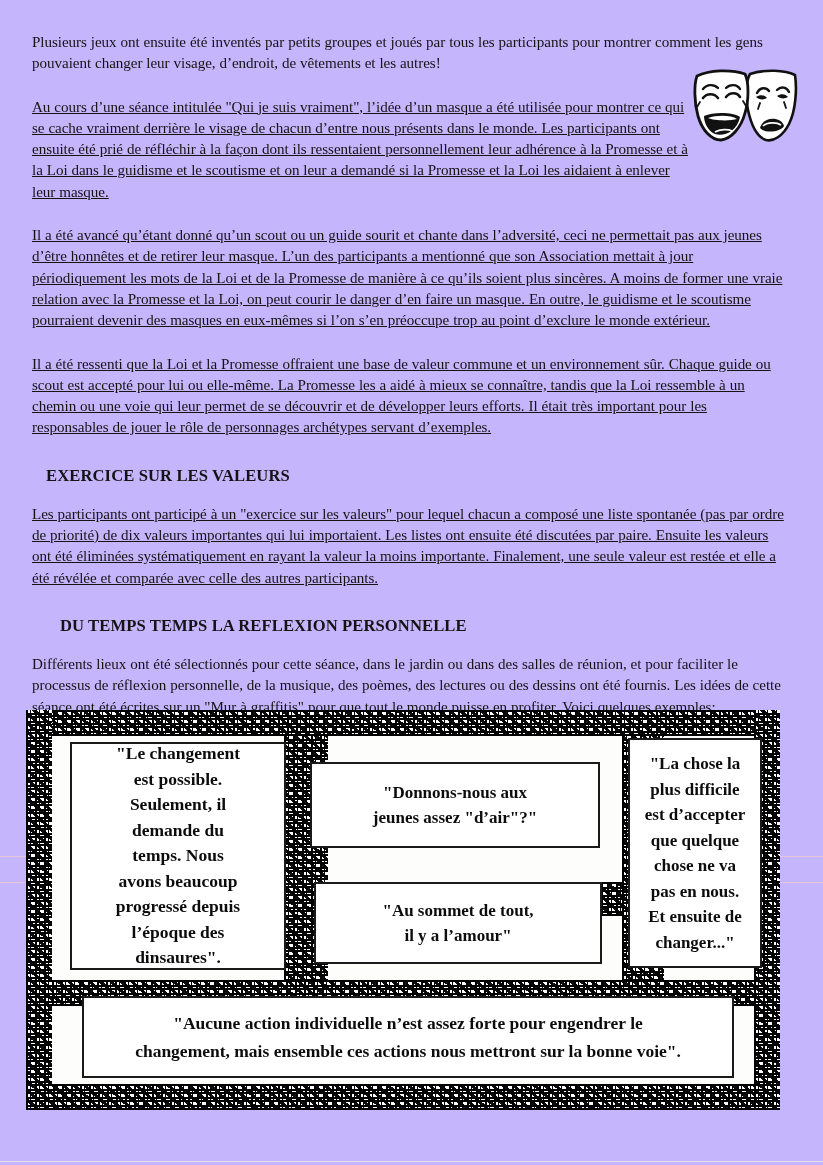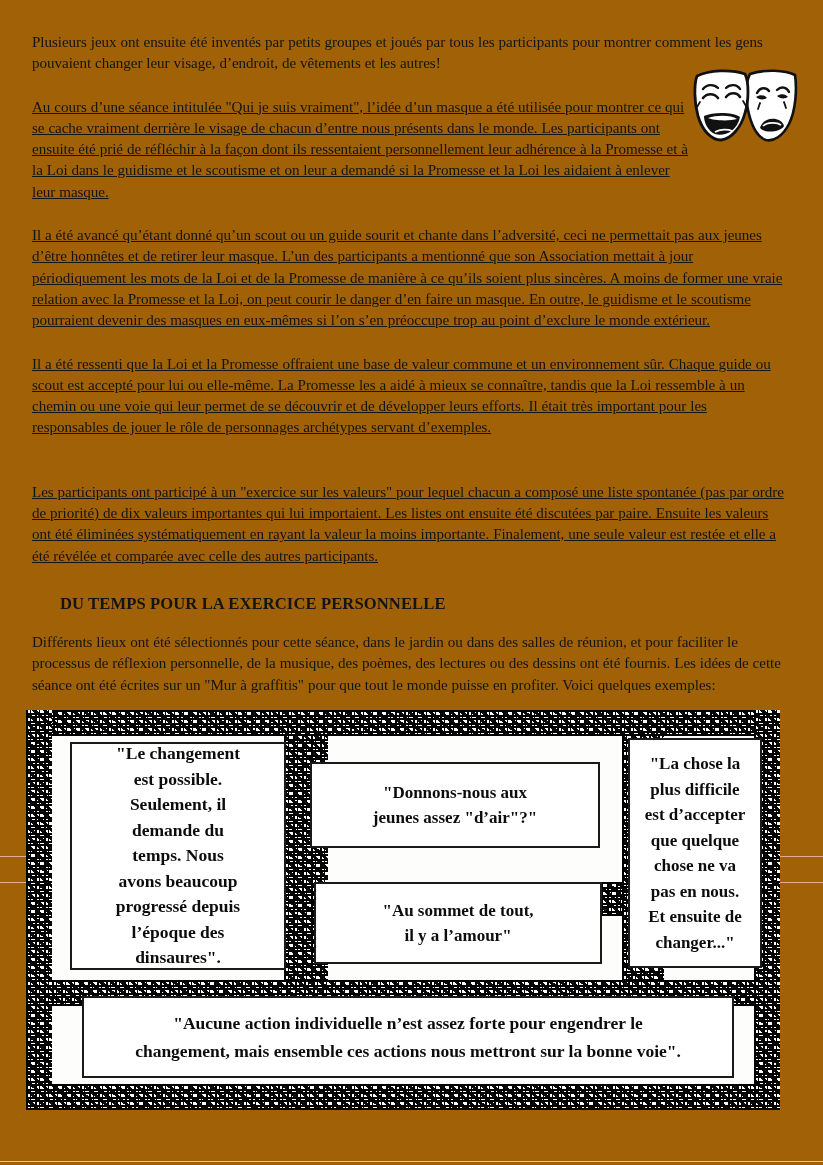--- a/index.html
+++ b/index.html
@@ -4,21 +4,21 @@
 <style>
   html,body{margin:0;padding:0;background:#ffffff;}
   body{
     width:823px;height:1165px;position:relative;overflow:hidden;
     font-family:"Liberation Serif","DejaVu Serif",serif;
     color:#141414;
     -webkit-font-smoothing:antialiased;
   }
   .page{
     position:absolute;inset:0;
-    background:#a16207;
+    background:#c4b5fd;
   }
   
   .scanline{position:absolute;left:0;width:100%;height:1px;background:#f3c9c9;opacity:.75;}
   .scanline.a{top:856px;}
   .scanline.b{top:882px;}
   .scanline.c{top:1161px;background:#e9e9e9;}
 
   .content{position:absolute;left:32px;top:32px;width:752px;}
 
   p.para{
@@ -177,25 +177,26 @@
 
     <p class="para p-indent-left" style="width:660px;">Au cours d’une séance intitulée "Qui je suis vraiment", l’idée d’un masque a été utilisée pour montrer ce qui se cache vraiment derrière le visage de chacun d’entre nous présents dans le monde. Les participants ont ensuite été prié de réfléchir à la façon dont ils ressentaient personnellement leur adhérence à la Promesse et à la Loi dans le guidisme et le scoutisme et on leur a demandé si la Promesse et la Loi les aidaient à enlever leur masque.</p>
     <div class="gap-md"></div>
 
     <p class="para p-indent-left">Il a été avancé qu’étant donné qu’un scout ou un guide sourit et chante dans l’adversité, ceci ne permettait pas aux jeunes d’être honnêtes et de retirer leur masque. L’un des participants a mentionné que son Association mettait à jour périodiquement les mots de la Loi et de la Promesse de manière à ce qu’ils soient plus sincères. A moins de former une vraie relation avec la Promesse et la Loi, on peut courir le danger d’en faire un masque.  En outre, le guidisme et le scoutisme pourraient devenir des masques en eux-mêmes si l’on s’en préoccupe trop au point d’exclure le monde extérieur.</p>
     <div class="gap-md"></div>
 
     <p class="para p-indent-left">Il a été ressenti que la Loi et la Promesse offraient une base de valeur commune et un environnement sûr. Chaque guide ou scout est accepté pour lui ou elle-même. La Promesse les a aidé à mieux se connaître, tandis que la Loi ressemble à un chemin ou une voie qui leur permet de se découvrir et de développer leurs efforts. Il était très important pour les responsables de jouer le rôle de personnages archétypes servant d’exemples.</p>
     <div class="gap-lg"></div>
 
+    <h2 class="heading indented">EXERCICE SUR LES VALEURS</h2>
     <div class="gap-sm"></div>
     <p class="para p-indent-left">Les participants ont participé à un "exercice sur les valeurs" pour lequel chacun a composé une liste spontanée (pas par ordre de priorité) de dix valeurs importantes qui lui importaient. Les listes ont ensuite été discutées par paire. Ensuite les valeurs ont été éliminées systématiquement en rayant la valeur la moins importante. Finalement, une seule valeur est restée et elle a été révélée et comparée avec celle des autres participants.</p>
     <div class="gap-lg"></div>
 
-    <h2 class="heading" style="margin-left:28px;">DU TEMPS POUR LA EXERCICE PERSONNELLE</h2>
+    <h2 class="heading" style="margin-left:28px;">DU TEMPS TEMPS LA REFLEXION PERSONNELLE</h2>
     <div class="gap-sm"></div>
     <p class="para">Différents lieux ont été sélectionnés pour cette séance, dans le jardin ou dans des salles de réunion, et pour faciliter le processus de réflexion personnelle, de la musique, des poèmes, des lectures ou des dessins ont été fournis. Les idées de cette séance ont été écrites sur un "Mur à graffitis" pour que tout le monde puisse en profiter. Voici quelques exemples:</p>
 
   </div>
 
   <div class="wall">
     <div class="wall-inner">
       <div class="noise-strip ns-top"></div>
       <div class="noise-strip ns-bottom"></div>
       <div class="noise-strip ns-left"></div>

